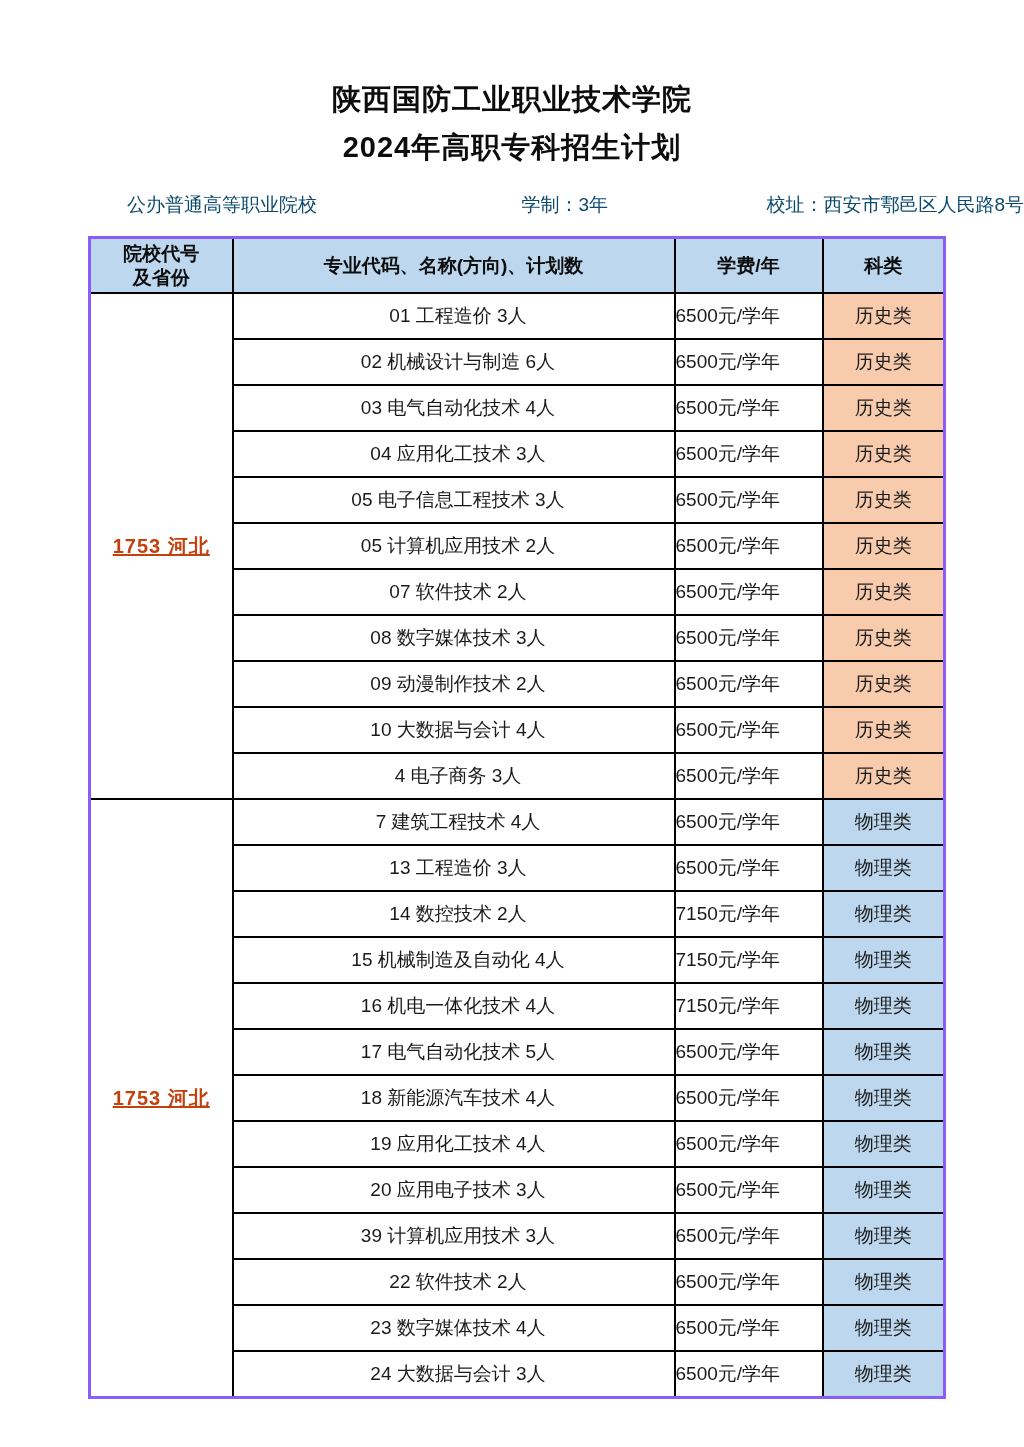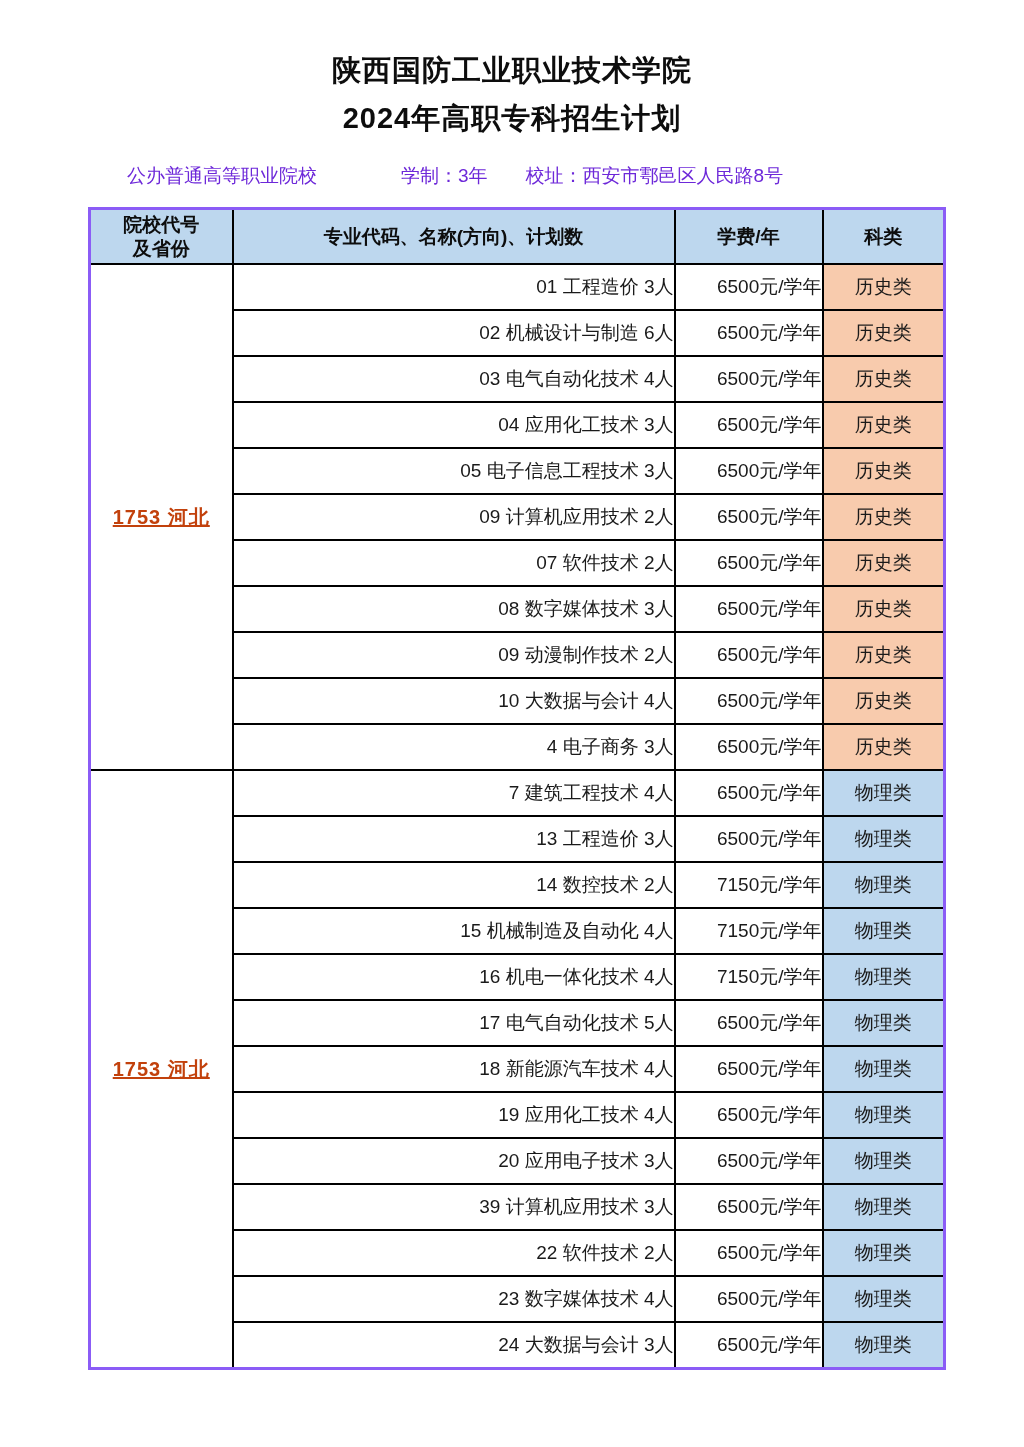--- a/index.html
+++ b/index.html
@@ -12,36 +12,37 @@
     color: #111111;
     overflow: hidden;
   }
   .page {
     position: relative;
     width: 1024px;
     height: 1447px;
   }
   .titles {
     text-align: center;
-    padding-top: 51px;
+    padding-top: 80px;
   }
   .title-line {
     font-size: 29px;
     font-weight: bold;
     line-height: 38px;
     margin: 0 0 10px 0;
     letter-spacing: 1px;
     color: #0d0d0d;
   }
   .info-row {
     display: flex;
     align-items: baseline;
     margin: 26px 0 18px 127px;
     font-size: 19px;
-    color: #6d28d9;
+    color: #0c4a6e;
+    justify-content: space-between;
   }
   .info-school-type { margin-right: 84px; }
   .info-duration { margin-right: 38px; }
 
   table.plan-table {
     margin: 14px 0 0 88px;
     width: 855px;
     border-collapse: collapse;
     table-layout: fixed;
     border: 3px solid #8b5cf6;
@@ -67,24 +68,24 @@
     color: #0d0d0d;
   }
   .plan-table tbody td {
     height: 44px;
     font-size: 19px;
     vertical-align: middle;
     background: #ffffff;
     color: #1a1a1a;
   }
   td.major-cell {
-    text-align: right;
+    text-align: center;
     padding-left: 9px;
   }
-  td.fee-cell { text-align: right; }
+  td.fee-cell { text-align: left; }
   td.category-cell { text-align: center; }
   td.province-cell {
     text-align: center;
     vertical-align: middle;
     background: #ffffff;
   }
   .province-text {
     color: #c2410c;
     font-weight: bold;
     font-size: 20px;
@@ -147,21 +148,21 @@
           <td class="major-cell">04 应用化工技术 3人</td>
           <td class="fee-cell">6500元/学年</td>
           <td class="category-cell" style="background: rgb(248, 203, 173);">历史类</td>
         </tr>
         <tr>
           <td class="major-cell">05 电子信息工程技术 3人</td>
           <td class="fee-cell">6500元/学年</td>
           <td class="category-cell" style="background: rgb(248, 203, 173);">历史类</td>
         </tr>
         <tr>
-          <td class="major-cell">09 计算机应用技术 2人</td>
+          <td class="major-cell">05 计算机应用技术 2人</td>
           <td class="fee-cell">6500元/学年</td>
           <td class="category-cell" style="background: rgb(248, 203, 173);">历史类</td>
         </tr>
         <tr>
           <td class="major-cell">07 软件技术 2人</td>
           <td class="fee-cell">6500元/学年</td>
           <td class="category-cell" style="background: rgb(248, 203, 173);">历史类</td>
         </tr>
         <tr>
           <td class="major-cell">08 数字媒体技术 3人</td>

